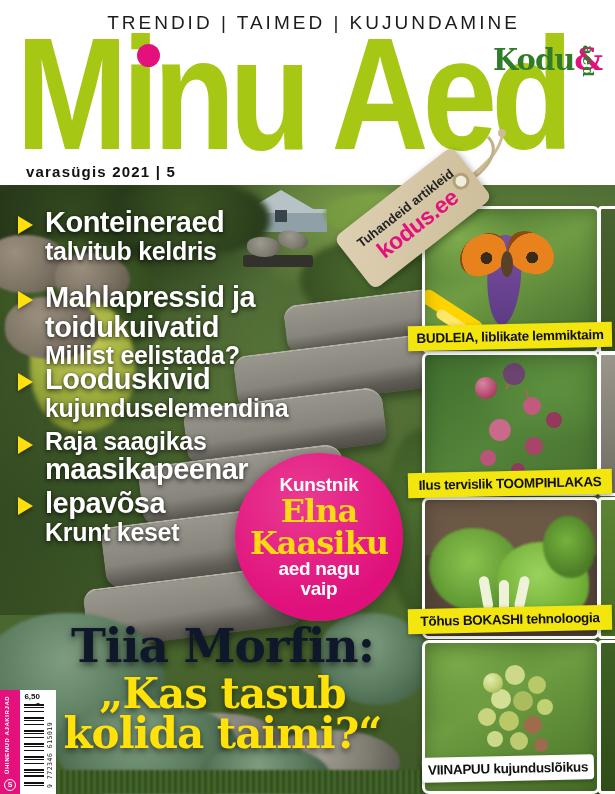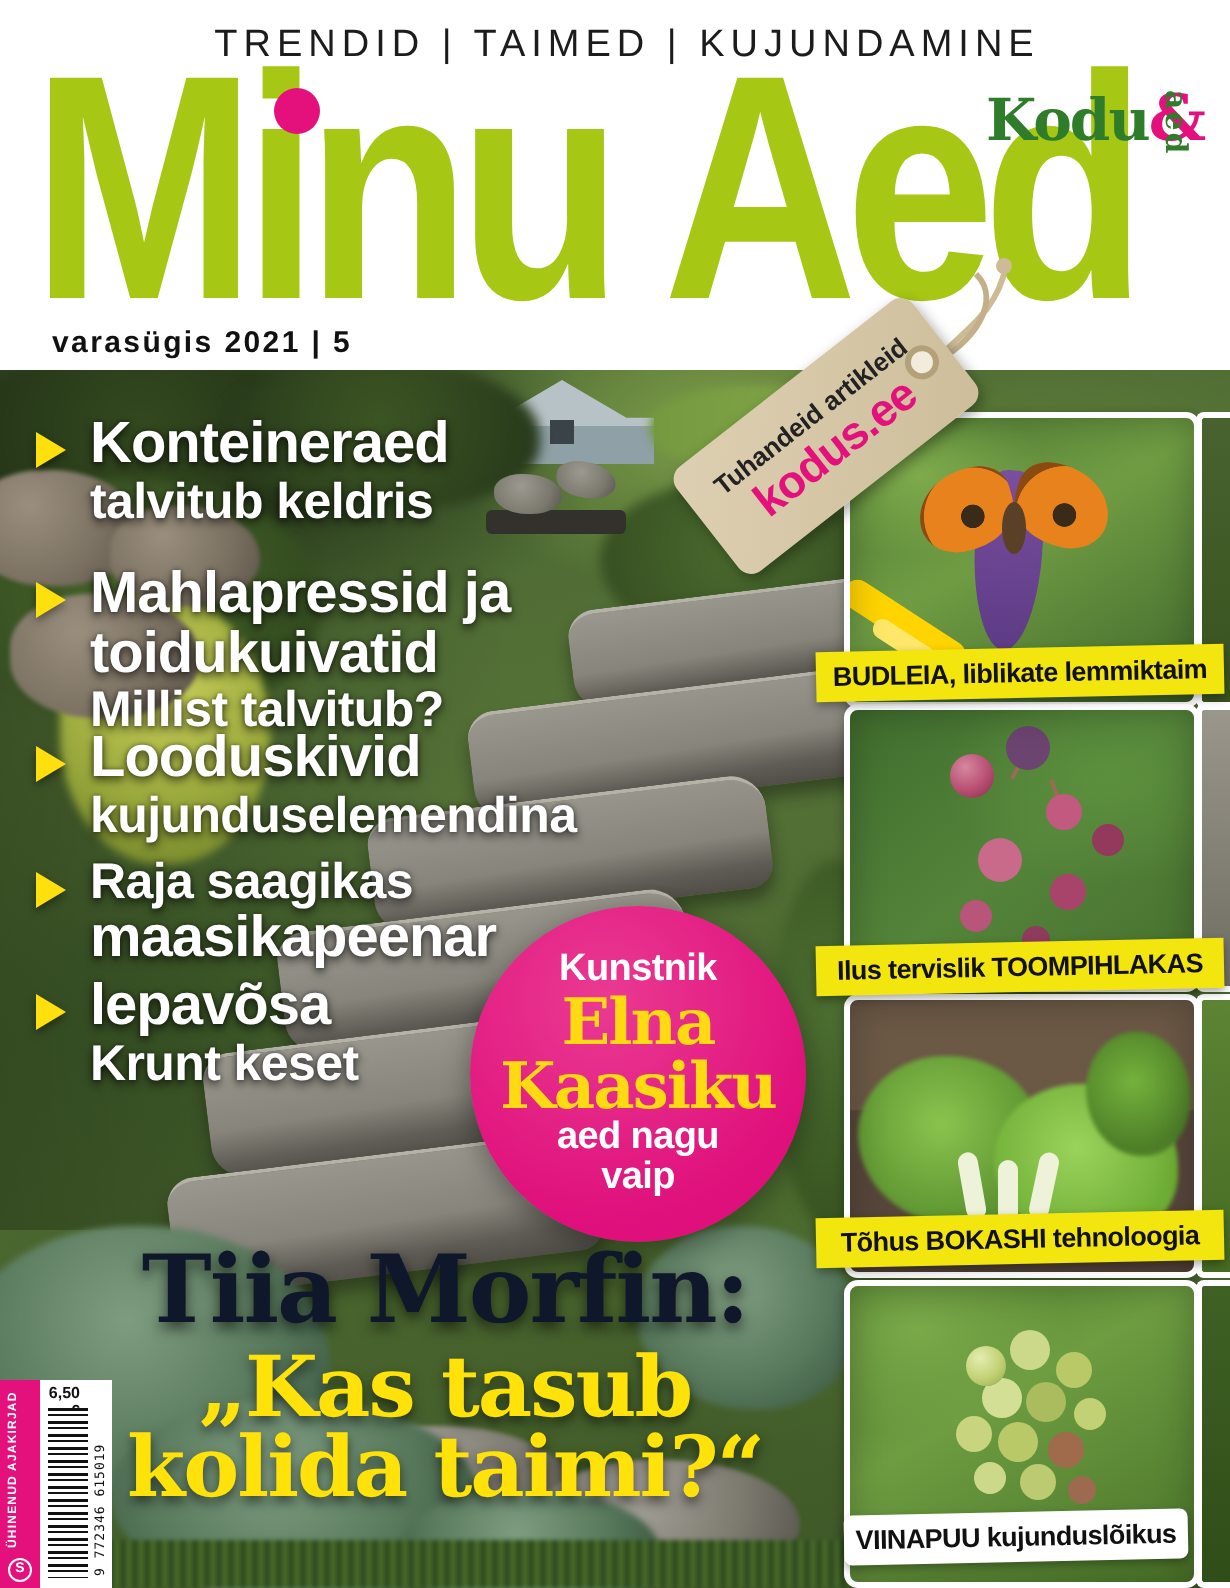--- a/index.html
+++ b/index.html
@@ -164,21 +164,21 @@
     <div>
       <div class="fline f-bold">Konteineraed</div>
       <div class="fline f-reg">talvitub keldris</div>
     </div>
   </div>
   <div class="feature f2">
     <span class="farrow"></span>
     <div>
       <div class="fline f-bold">Mahlapressid ja</div>
       <div class="fline f-bold">toidukuivatid</div>
-      <div class="fline f-reg">Millist talvitub?</div>
+      <div class="fline f-reg">Millist eelistada?</div>
     </div>
   </div>
   <div class="feature f4">
     <span class="farrow"></span>
     <div>
       <div class="fline f-reg">Raja saagikas</div>
       <div class="fline f-bold">maasikapeenar</div>
     </div>
   </div>
   <div class="feature f3">

